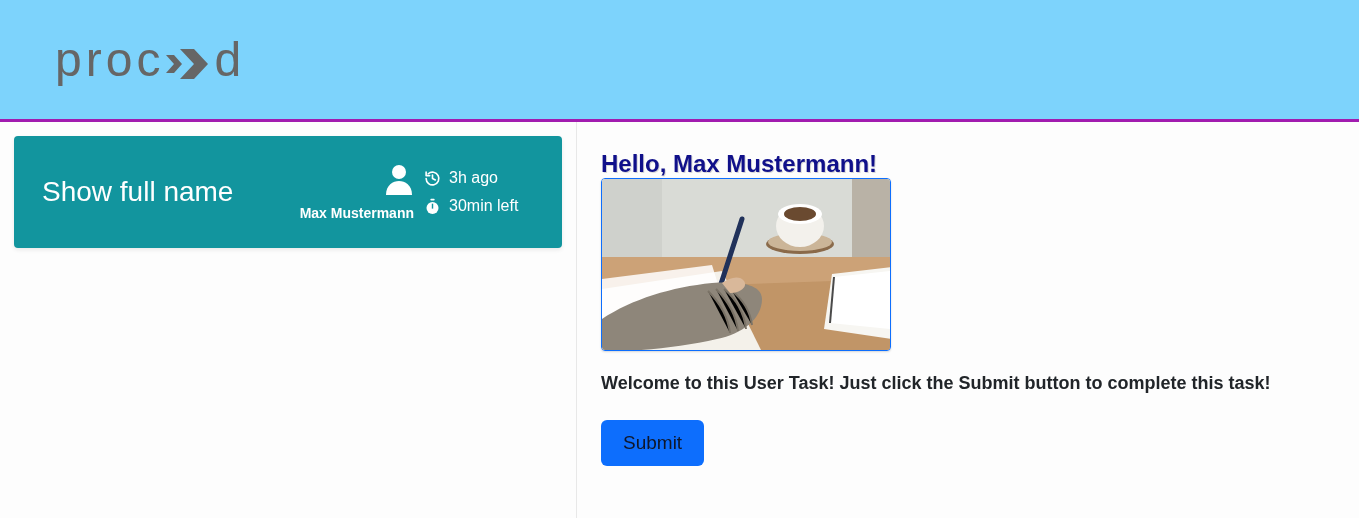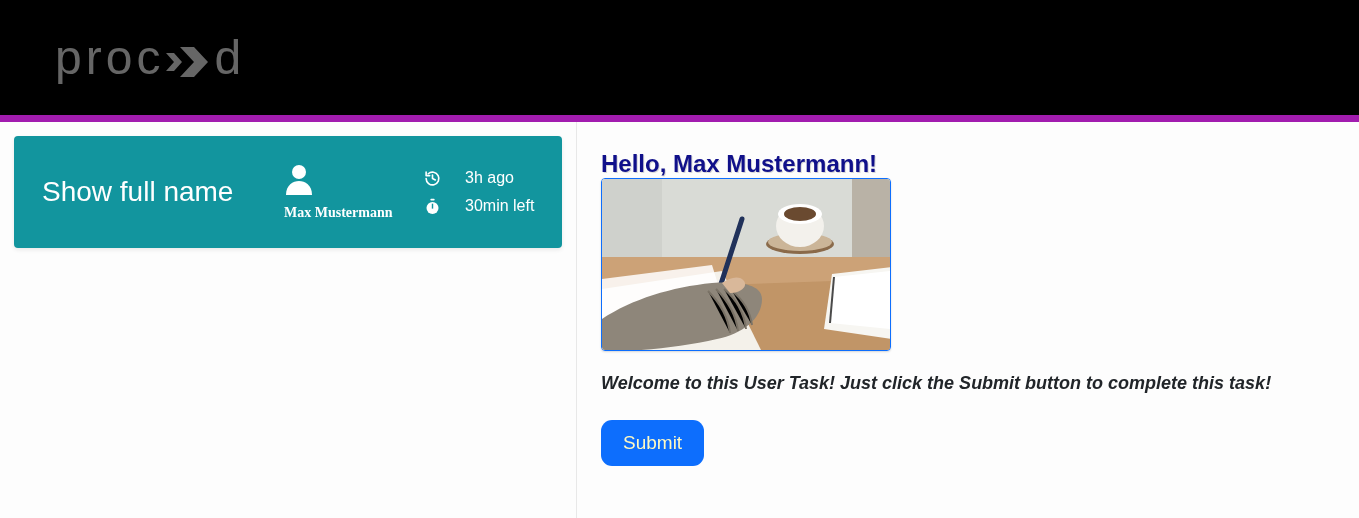--- a/index.html
+++ b/index.html
@@ -1,24 +1,24 @@
 <!DOCTYPE html>
 <html><head>
 <meta charset="utf-8">
 <style>
   * { box-sizing: border-box; margin: 0; padding: 0; }
   html, body { width: 1359px; height: 518px; background: #ffffff; font-family: "Segoe UI", Verdana, Arial, sans-serif; color: #212529; }
   
   .header {
     height: 122px;
-    border-bottom: 7px solid #a21caf;
+    border-bottom: 3px solid #a21caf;
     display: flex;
     align-items: center;
     padding-left: 55px;
-    background: #000000;
+    background: #7dd3fc;
   }
   .logo {
     display: flex;
     align-items: center;
     color: #666666;
     letter-spacing: 4px;
   }
   .logo-text {
     font-family: "Arial", sans-serif;
     font-size: 48px;
@@ -53,40 +53,39 @@
     box-shadow: 0 2px 4px rgba(0,0,0,0.08);
   }
   .task-title {
     flex: 1 1 auto;
     font-size: 28px;
     font-weight: 500;
     white-space: nowrap;
   }
   .assignee {
     width: 130px;
-    text-align: left;
-    font-family: Liberation Serif, serif;
+    text-align: right;
   }
   .assignee-name {
     font-size: 14px;
     font-weight: 600;
     margin-top: 6px;
     white-space: nowrap;
   }
   .meta {
     width: 120px;
     display: flex;
     flex-direction: column;
     gap: 10px;
     padding-left: 10px;
   }
   .meta-row {
     display: flex;
     align-items: center;
-    gap: 24px;
+    gap: 8px;
     font-size: 16px;
     white-space: nowrap;
     text-align: right;
   }
   .icon { display: inline-flex; align-items: center; justify-content: center; }
   
   .main {
     flex: 1 1 auto;
     padding: 28px 24px 24px 24px;
     border-left: 1px solid #e8e8e8;
@@ -106,27 +105,26 @@
     overflow: hidden;
     box-shadow: 0 1px 2px rgba(0,0,0,0.15);
     margin-bottom: 22px;
   }
   .hero-img svg { display: block; }
   .welcome-text {
     font-size: 18px;
     font-weight: 600;
     color: #212529;
     margin-bottom: 26px;
-    font-style: italic;
   }
   .submit-btn {
     background: #0d6efd;
-    color: #fef9c3;
+    color: #0f172a;
     border: none;
-    border-radius: 11px;
+    border-radius: 6px;
     padding: 12px 22px;
     font-size: 19px;
     font-weight: 400;
     cursor: pointer;
   }
 </style>
 </head>
 <body>
 
 <div class="header">

